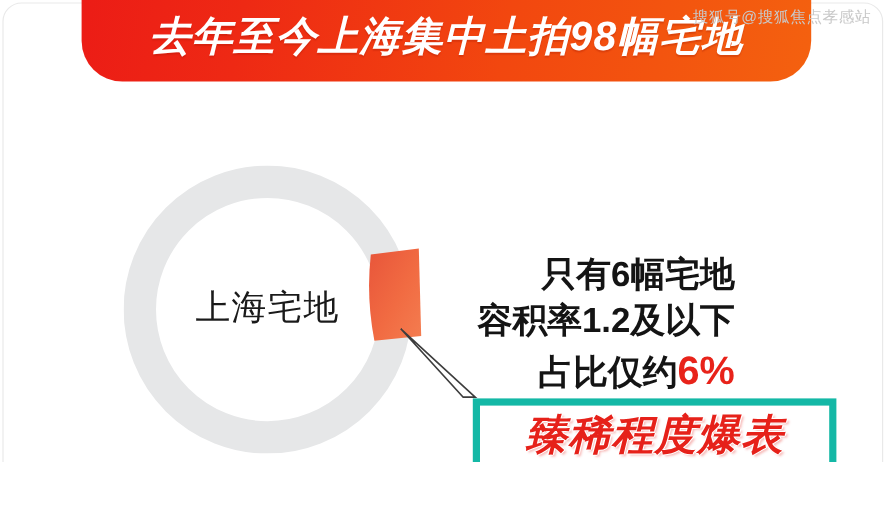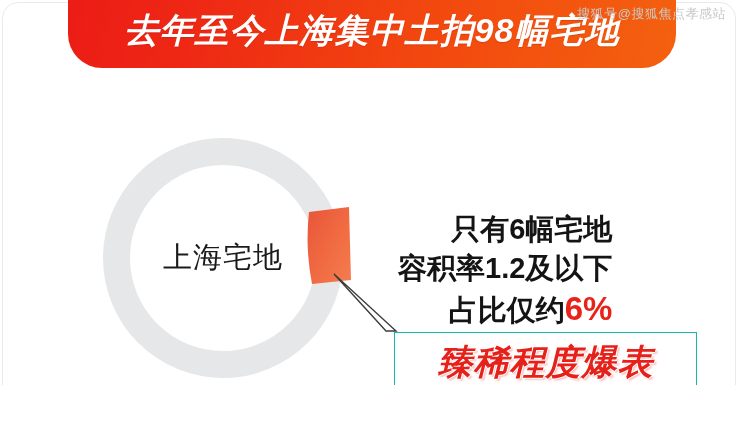--- a/index.html
+++ b/index.html
@@ -135,21 +135,21 @@
   }
 
   
   .callout {
     position: absolute;
     left: 394px;
     top: 332px;
     width: 303px;
     height: 61px;
     background: #ffffff;
-    border: 1px solid #14b8a6;
+    border: 6px solid #14b8a6;
     box-sizing: border-box;
     display: flex;
     align-items: center;
     justify-content: center;
     z-index: 5;
   }
   .callout-text {
     font-size: 35px;
     font-weight: bold;
     font-style: italic;

